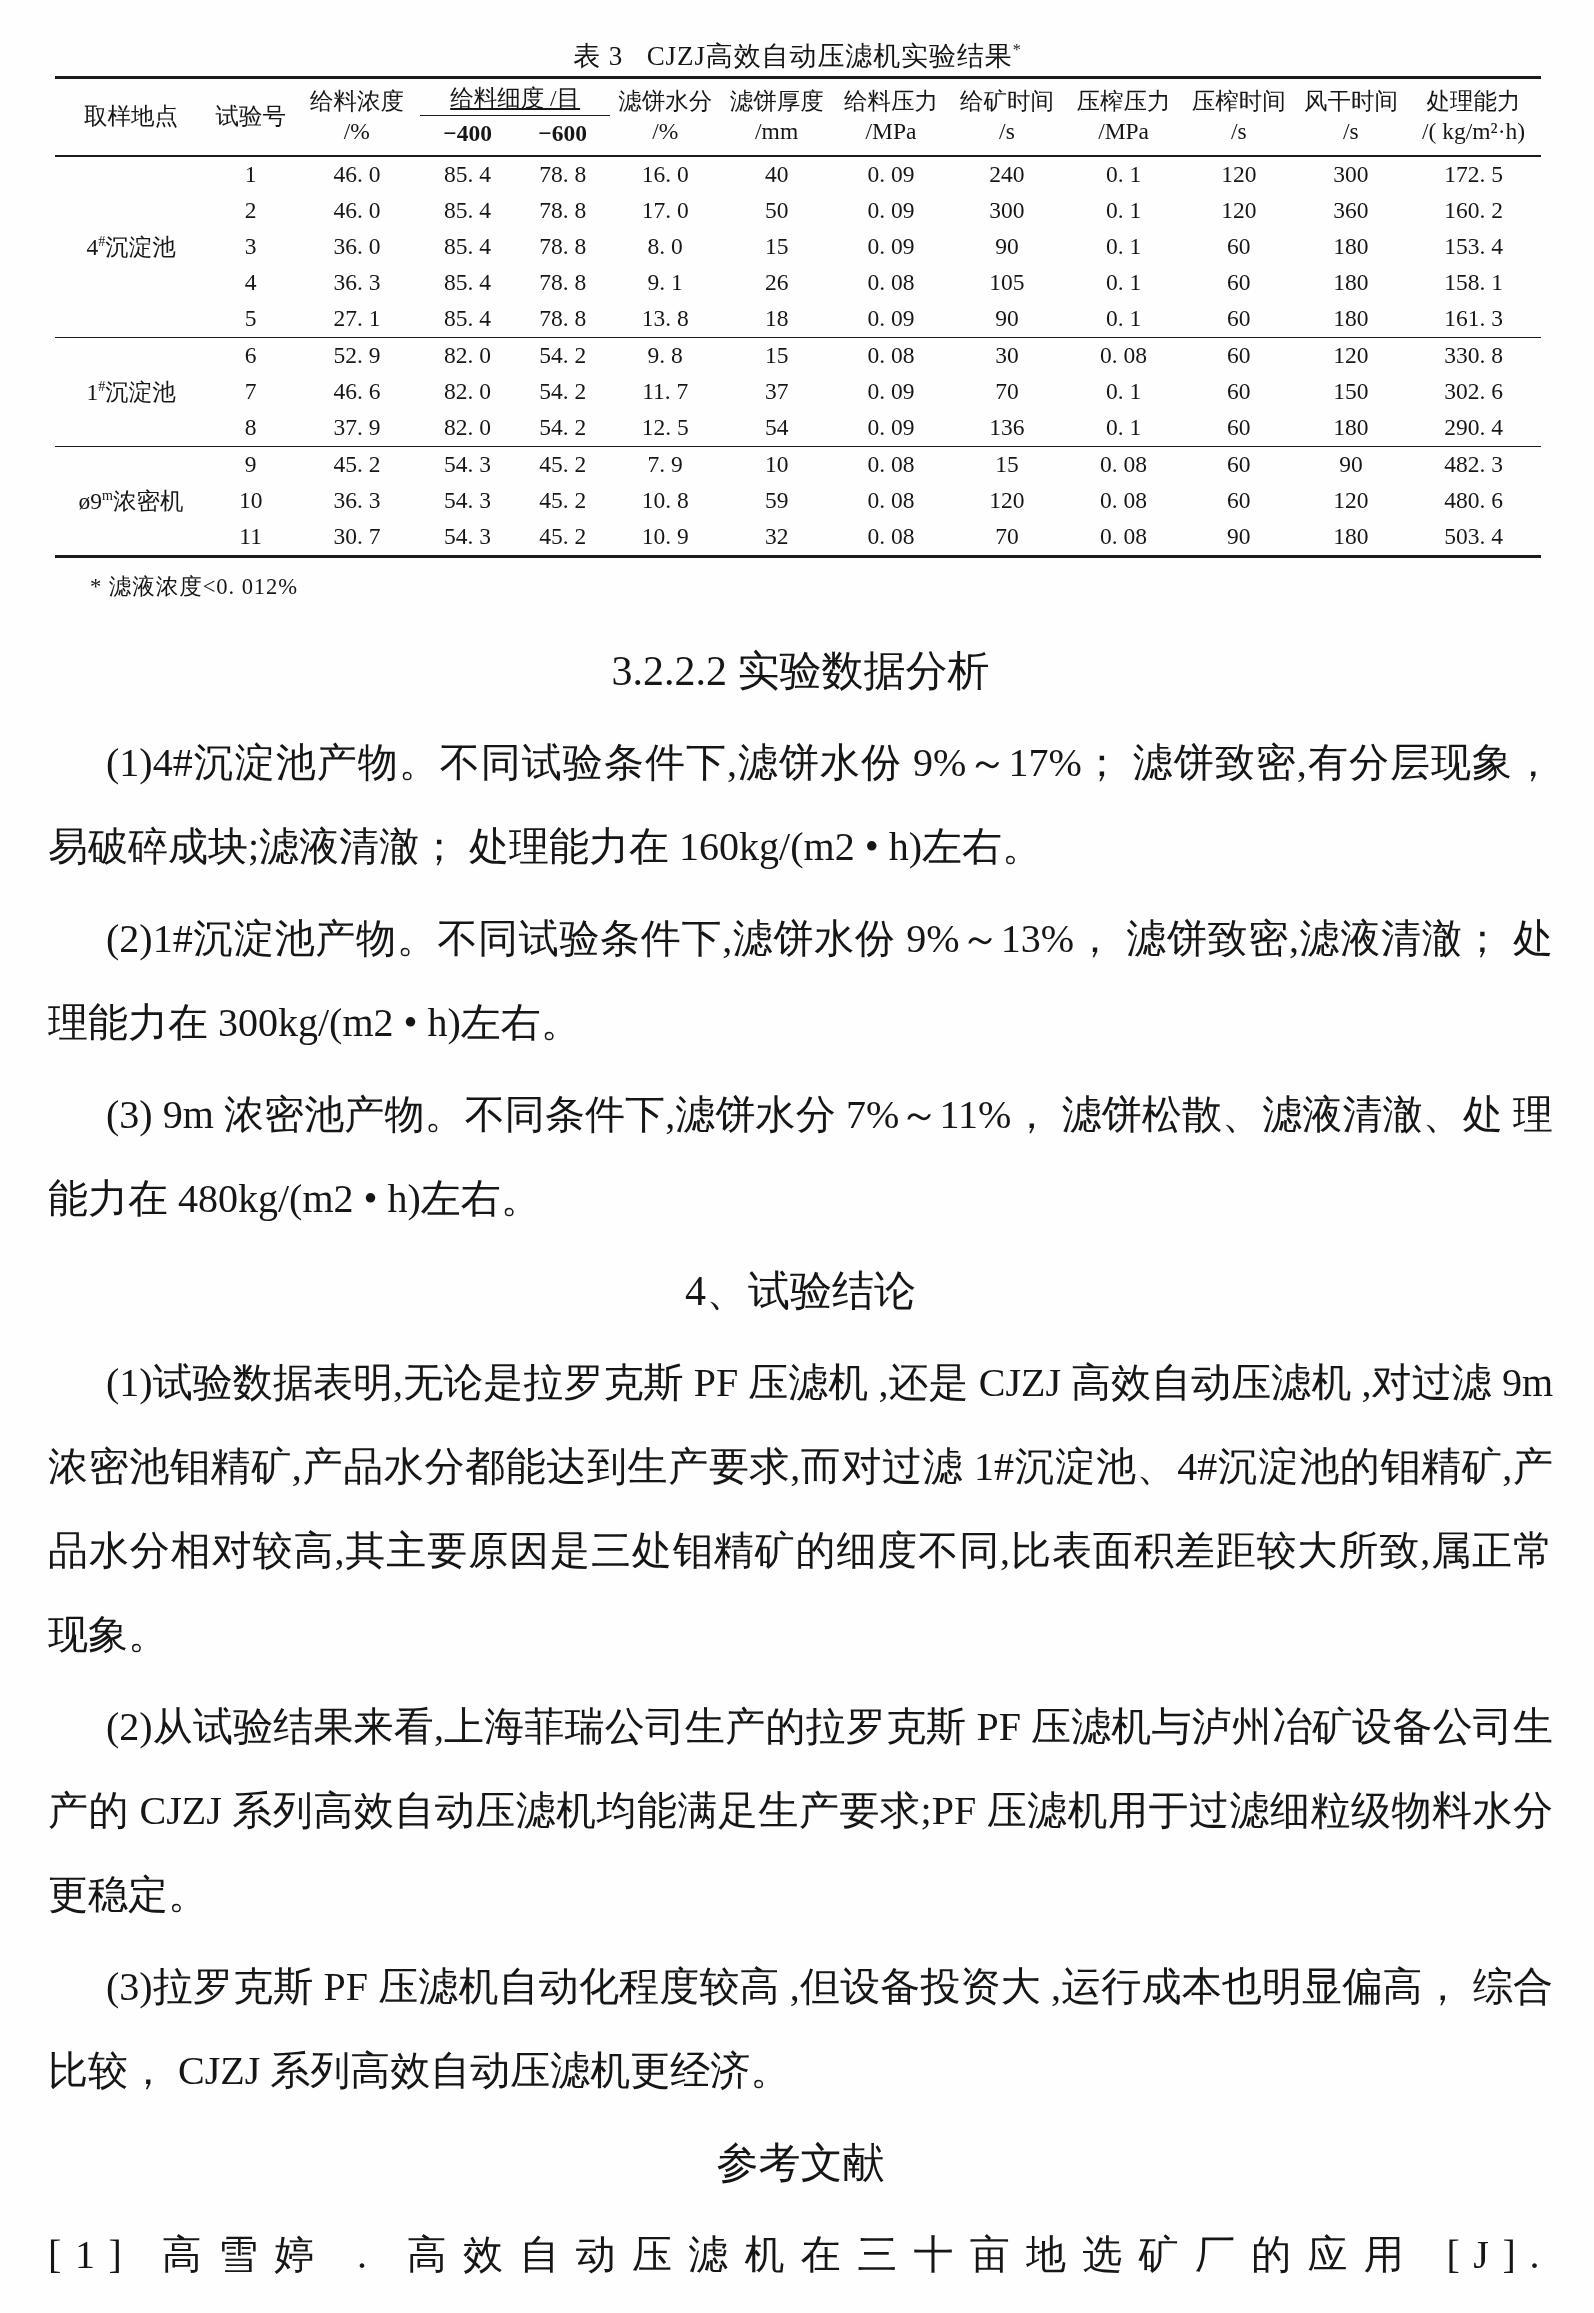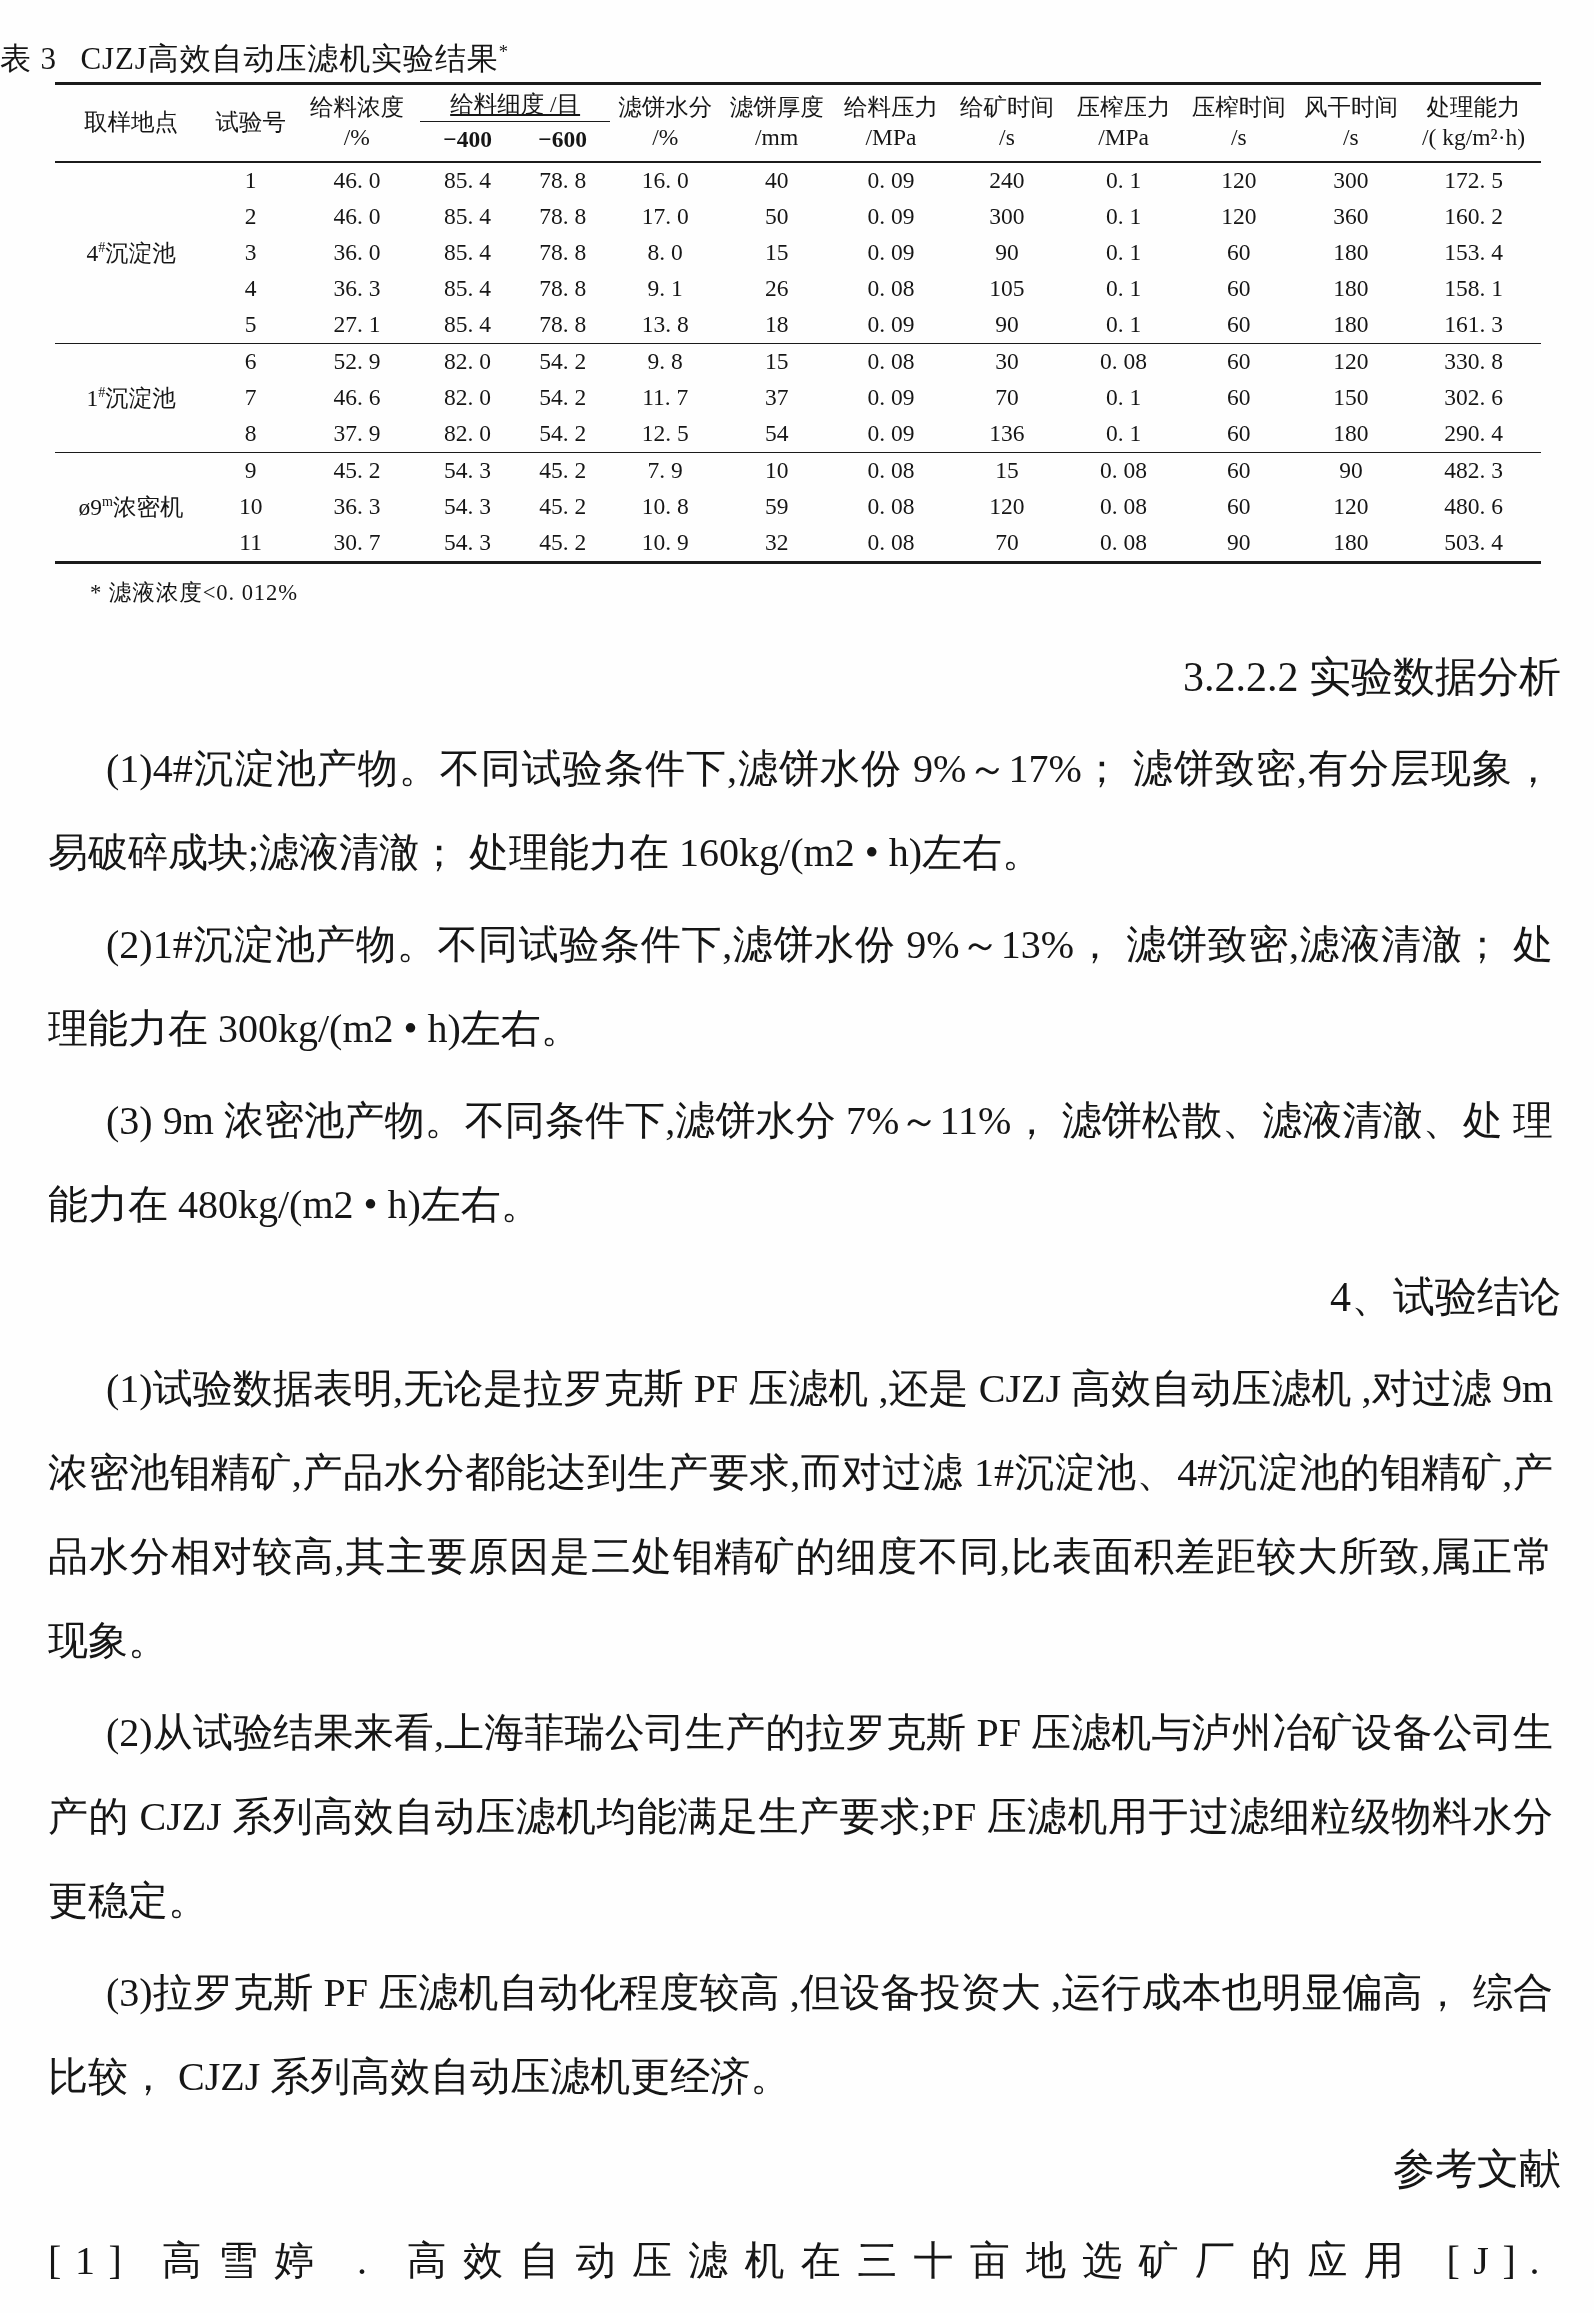--- a/index.html
+++ b/index.html
@@ -4,21 +4,21 @@
 <style>
   html,body { margin:0; padding:0; background:#ffffff; }
   body {
     width:1595px; height:2313px;
     font-family:"Liberation Serif","DejaVu Serif",serif;
     color:#161616;
   }
   .page { position:relative; width:1595px; height:2313px; overflow:hidden; background:#fefefe; }
 
   
-  .caption { margin-top:38px; text-align:left; font-size:31px; letter-spacing:0.9px; }
+  .caption { margin-top:38px; text-align:center; font-size:27px; letter-spacing:0.9px; }
   .caption .cap-label { margin-right:23.5px; }
   .caption sup { font-size:0.6em; }
 
   
   table.results {
     border-collapse:collapse; table-layout:fixed;
     width:1486px; margin:2px auto 0;
     border-top:3.6px solid #1b1b1b; border-bottom:3.6px solid #1b1b1b;
     font-size:23.5px;
   }
@@ -30,21 +30,21 @@
   tbody td { height:36px; }
   tbody tr.group-start td { border-top:1.8px solid #1b1b1b; }
   td.site sup, .caption sup, .body sup { font-size:0.6em; }
   sup { line-height:0; }
 
   
   .footnote { margin:13.6px 0 0 90px; font-size:22.6px; letter-spacing:0.9px; }
 
   
   .body { margin:27px 34px 0 40px; font-size:40px; line-height:84px; text-align:justify; }
-  .body h2 { margin:0; font-size:42px; font-weight:normal; text-align:right; }
+  .body h2 { margin:0; font-size:42px; font-weight:normal; text-align:center; }
   .body p { margin:8px; text-indent:58px; }
   .body p.ref { text-indent:0; }
   .ref-l1 { letter-spacing:0.34em; }
 </style>
 </head>
 <body>
 
 <div class="page">
 
   <div class="caption">

